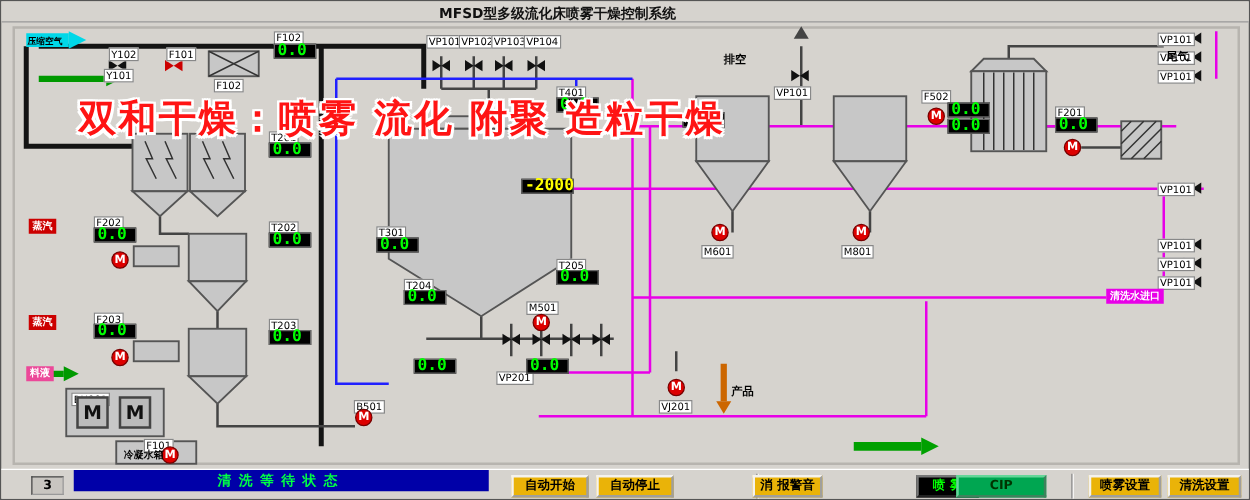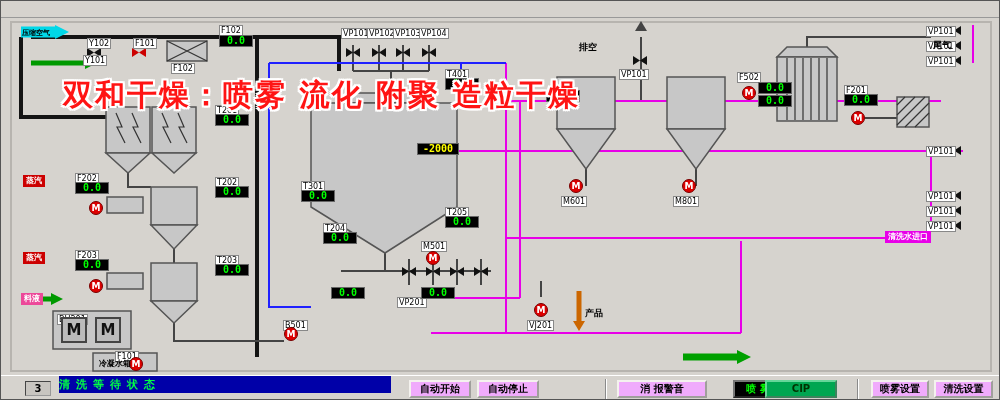--- a/index.html
+++ b/index.html
@@ -3,38 +3,38 @@
 <meta charset="utf-8">
 <style>
   *{margin:0;padding:0;box-sizing:border-box}
   body{font-family:"DejaVu Sans","Liberation Sans",sans-serif;background:#888}
   .screen{position:relative;width:1000px;height:400px;background:#d6d3ce;overflow:hidden;border:1px solid #555}
   svg.pipes{position:absolute;left:0;top:0;z-index:1}
   .titlebar{position:absolute;left:0;top:0;width:1000px;height:17px;background:#d6d3ce;border-bottom:1px solid #999;z-index:6}
   .title{position:absolute;left:445px;top:2px;transform:translateX(-50%);font-size:11px;font-weight:bold;color:#111;white-space:nowrap}
   .maker{position:absolute;right:6px;top:3px;font-size:10px;font-weight:bold;color:#111;white-space:nowrap}
   .tag{position:absolute;z-index:3;background:#fff;border:1px solid #888;color:#000;font-size:8px;line-height:9px;padding:0 1px;white-space:nowrap}
-  .disp{position:absolute;z-index:3;width:34px;height:12px;background:#000;border:1px solid #666;color:#00ff00;font-family:"DejaVu Sans Mono",monospace;font-size:10px;font-weight:bold;line-height:10px;text-align:center;padding:0 2px}
+  .disp{position:absolute;z-index:3;width:34px;height:12px;background:#000;border:1px solid #666;color:#00ff00;font-family:"DejaVu Sans Mono",monospace;font-size:13px;font-weight:bold;line-height:10px;text-align:left;padding:0 2px}
   .disp.vac{width:42px;color:#ffff00}
   .pump{position:absolute;z-index:3;width:14px;height:14px;border-radius:50%;background:#dd0000;border:1px solid #700;color:#fff;font-size:9px;font-weight:bold;text-align:center;line-height:13px;cursor:pointer}
   .agit{position:absolute;z-index:3;width:26px;height:26px;background:#bbb;border:2px solid #444;color:#111;font-size:15px;font-weight:bold;text-align:center;line-height:22px}
   .lbl{position:absolute;z-index:3;font-size:9px;font-weight:bold;color:#000;white-space:nowrap}
   .lbl.sm{font-size:8px}
   .clabel{position:absolute;z-index:3;font-size:8px;font-weight:bold;height:12px;line-height:12px;padding:0 3px;white-space:nowrap}
   .c-red{background:#cc0000;color:#fff}
   .c-green{background:#ec4899;color:#fff}
   .c-mag{background:#e800e8;color:#fff}
   .arrowtext{position:absolute;z-index:3;font-size:7px;font-weight:bold;color:#000;white-space:nowrap}
   .estop{position:absolute;left:334px;top:132px;width:80px;height:26px;z-index:4;background:#e9e95c;border:2px outset #fbfba0;color:#000;font-size:13px;font-weight:bold;text-align:center;line-height:22px;letter-spacing:2px;cursor:pointer}
   .watermark{position:absolute;left:62px;top:74px;z-index:5;font-size:30px;font-weight:bold;color:#ff1414;letter-spacing:2px;white-space:nowrap;
     text-shadow:-2px -2px 0 #fff,2px -2px 0 #fff,-2px 2px 0 #fff,2px 2px 0 #fff,0 -2px 0 #fff,0 2px 0 #fff,-2px 0 0 #fff,2px 0 0 #fff}
   .bottombar{position:absolute;left:0;top:374px;width:1000px;height:26px;background:#d6d3ce;border-top:1px solid #fff;z-index:6}
   .counter{position:absolute;left:24px;top:5px;width:26px;height:15px;background:#c8c5c0;border:1px inset #999;font-size:10px;font-weight:bold;text-align:center;line-height:13px;color:#000}
-  .status{position:absolute;left:58px;top:0;width:332px;height:17px;background:#0000a8;color:#00ff44;font-size:11px;font-weight:bold;text-align:left;line-height:17px;letter-spacing:6px}
-  .btn{position:absolute;top:4px;height:18px;background:#f0abfc;border:2px outset #f4f2ee;color:#000;font-size:10px;font-weight:bold;text-align:center;line-height:13px;cursor:pointer;white-space:nowrap}
+  .status{position:absolute;left:58px;top:0;width:332px;height:17px;background:#0000a8;color:#00ff44;font-size:11px;font-weight:bold;text-align:center;line-height:17px;letter-spacing:6px}
+  .btn{position:absolute;top:4px;height:18px;background:#eab308;border:2px outset #f4f2ee;color:#000;font-size:10px;font-weight:bold;text-align:center;line-height:13px;cursor:pointer;white-space:nowrap}
   .btn-spray{background:#000;color:#00ff00;border:2px outset #777}
   .btn-cip{background:#00a651;color:#003300;border:2px outset #66d699}
   .sep{position:absolute;top:3px;width:2px;height:20px;border-left:1px solid #8a8a8a;border-right:1px solid #fff}
 </style>
 </head>
 <body>
 
 <div class="screen">
 
   <svg class="pipes" width="1000" height="400" viewBox="0 0 1000 400">
@@ -244,29 +244,30 @@
   <div class="clabel c-mag" style="left:884px;top:230px">清洗水进口</div>
   <div class="lbl" style="left:578px;top:40px">排空</div>
   <div class="lbl" style="left:932px;top:38px">尾气</div>
   <div class="lbl" style="left:584px;top:306px">产品</div>
   <div class="lbl sm" style="left:98px;top:357px">冷凝水箱</div>
 
 
   <div class="watermark">双和干燥：喷雾 流化 附聚 造粒干燥</div>
 
   <div class="titlebar">
+    <div class="title">MFSD型多级流化床喷雾干燥控制系统</div>
   </div>
 
   <div class="bottombar">
     <div class="counter">3</div>
     <div class="status">清洗等待状态</div>
     <div class="sep" style="left:604px"></div>
     <div class="btn" style="left:408px;width:62px">自动开始</div>
     <div class="btn" style="left:476px;width:62px">自动停止</div>
-    <div class="btn" style="left:616px;width:90px">消 报警音</div>
+    <div class="btn" style="left:601px;width:56px">消 报警音</div>
     <div class="btn btn-spray" style="left:732px;width:50px">喷 雾</div>
     <div class="btn btn-cip" style="left:764px;width:72px">CIP</div>
     <div class="sep" style="left:856px"></div>
     <div class="btn" style="left:870px;width:58px">喷雾设置</div>
     <div class="btn" style="left:933px;width:59px">清洗设置</div>
   </div>
 
 </div>
 
 </body></html>

